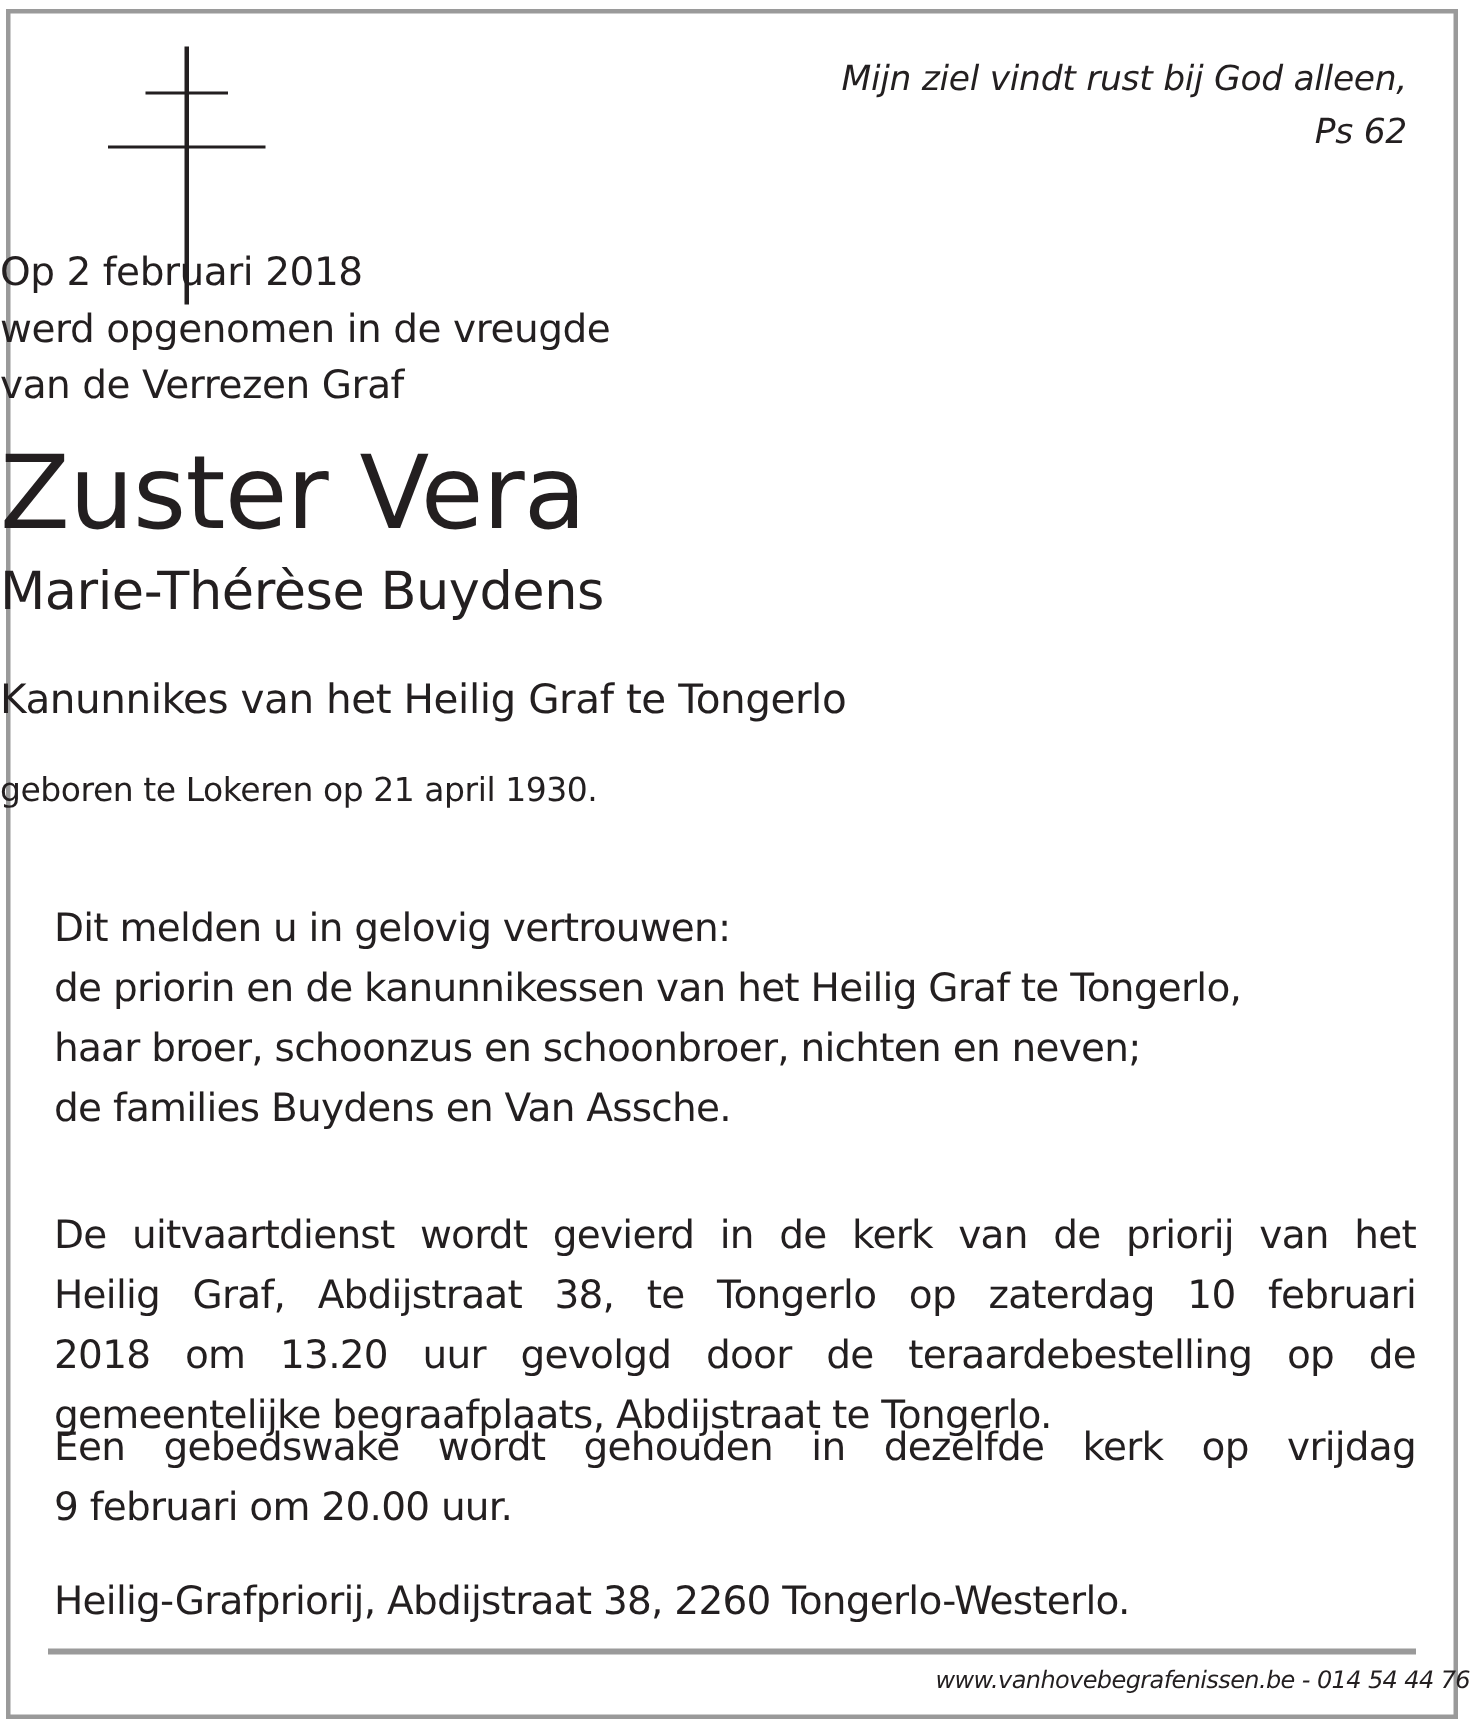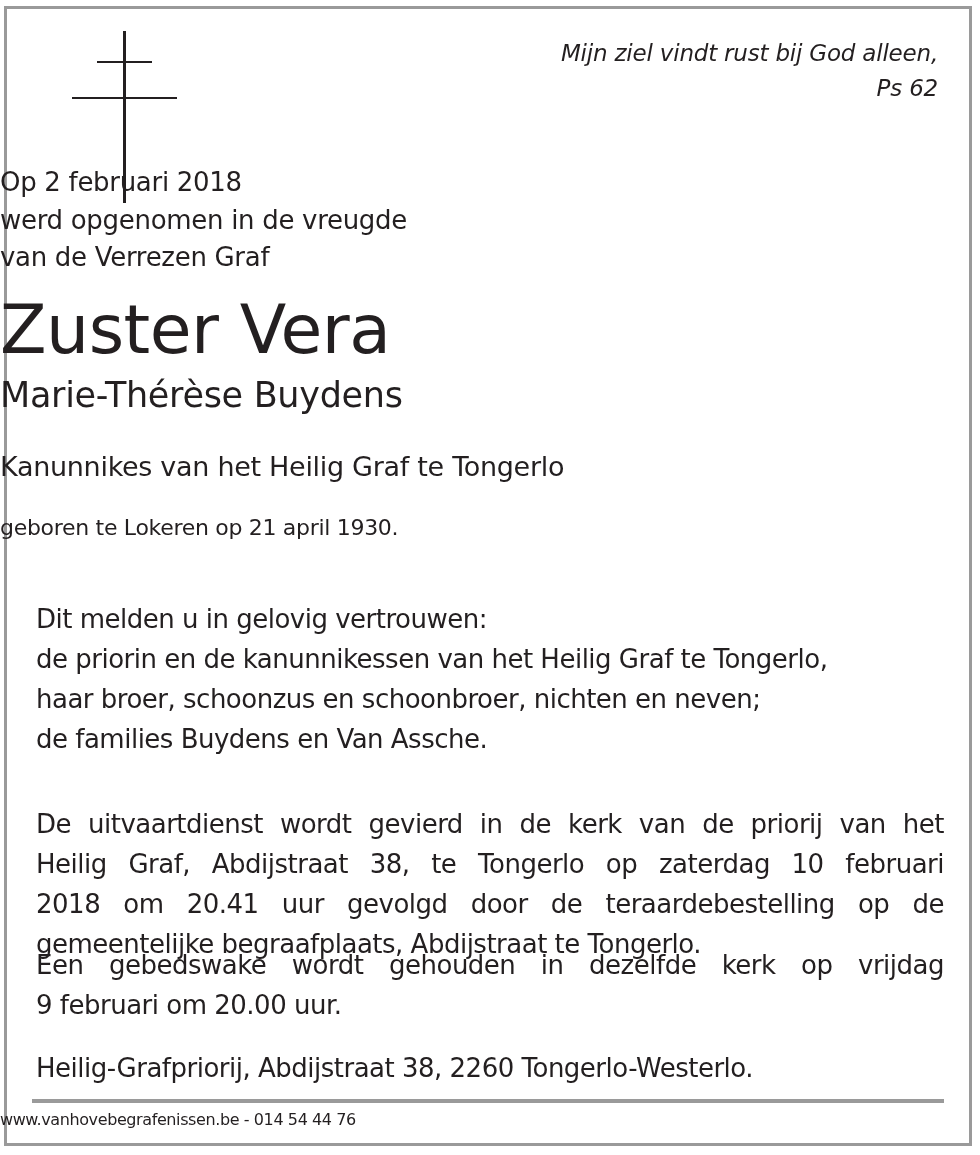--- a/index.html
+++ b/index.html
@@ -23,22 +23,22 @@
                 letter-spacing: -0.5px; }
   .mourners { top: 563px; margin-top: 36px; }
   .service { top: 775px; text-align: justify; margin-top: 29px; }
   .service .ln { display: block; text-align-last: justify; }
   .service .ln.last { text-align-last: left; }
   .wake { top: 945px; }
   .wake .ln { display: block; }
   .wake .ln.first { text-align: justify; text-align-last: justify; }
   .address { top: 1048px; }
   .rule { position: absolute; left: 32px; top: 1099px; width: 912px; height: 4px; background: #9a9a9a; }
-  .footer { position: absolute; left: 0; width: 980px; top: 1108px; text-align: left;
-            font-size: 16px; line-height: 24px; letter-spacing: -0.4px; }
+  .footer { position: absolute; left: 0; width: 980px; top: 1108px; text-align: right;
+            font-size: 16px; line-height: 24px; letter-spacing: -0.4px; font-style: italic; }
   .ln { display: block; white-space: nowrap; }
 </style>
 </head>
 <body>
 
 <div class="frame"></div>
 
 <div class="cross">
   <div class="v"></div>
   <div class="h1"></div>
@@ -64,21 +64,21 @@
 <div class="body-block mourners">
   <span class="ln">Dit melden u in gelovig vertrouwen:</span>
   <span class="ln">de priorin en de kanunnikessen van het Heilig Graf te Tongerlo,</span>
   <span class="ln">haar broer, schoonzus en schoonbroer, nichten en neven;</span>
   <span class="ln">de families Buydens en Van Assche.</span>
 </div>
 
 <div class="body-block service">
   <span class="ln">De uitvaartdienst wordt gevierd in de kerk van de priorij van het</span>
   <span class="ln">Heilig Graf, Abdijstraat 38, te Tongerlo op zaterdag 10 februari</span>
-  <span class="ln">2018 om 20.41 uur gevolgd door de teraardebestelling op de</span>
+  <span class="ln">2018 om 13.20 uur gevolgd door de teraardebestelling op de</span>
   <span class="ln last">gemeentelijke begraafplaats, Abdijstraat te Tongerlo.</span>
 </div>
 
 <div class="body-block wake">
   <span class="ln first">Een gebedswake wordt gehouden in dezelfde kerk op vrijdag</span>
   <span class="ln">9 februari om 20.00 uur.</span>
 </div>
 
 <div class="body-block address">Heilig-Grafpriorij, Abdijstraat 38, 2260 Tongerlo-Westerlo.</div>
 

